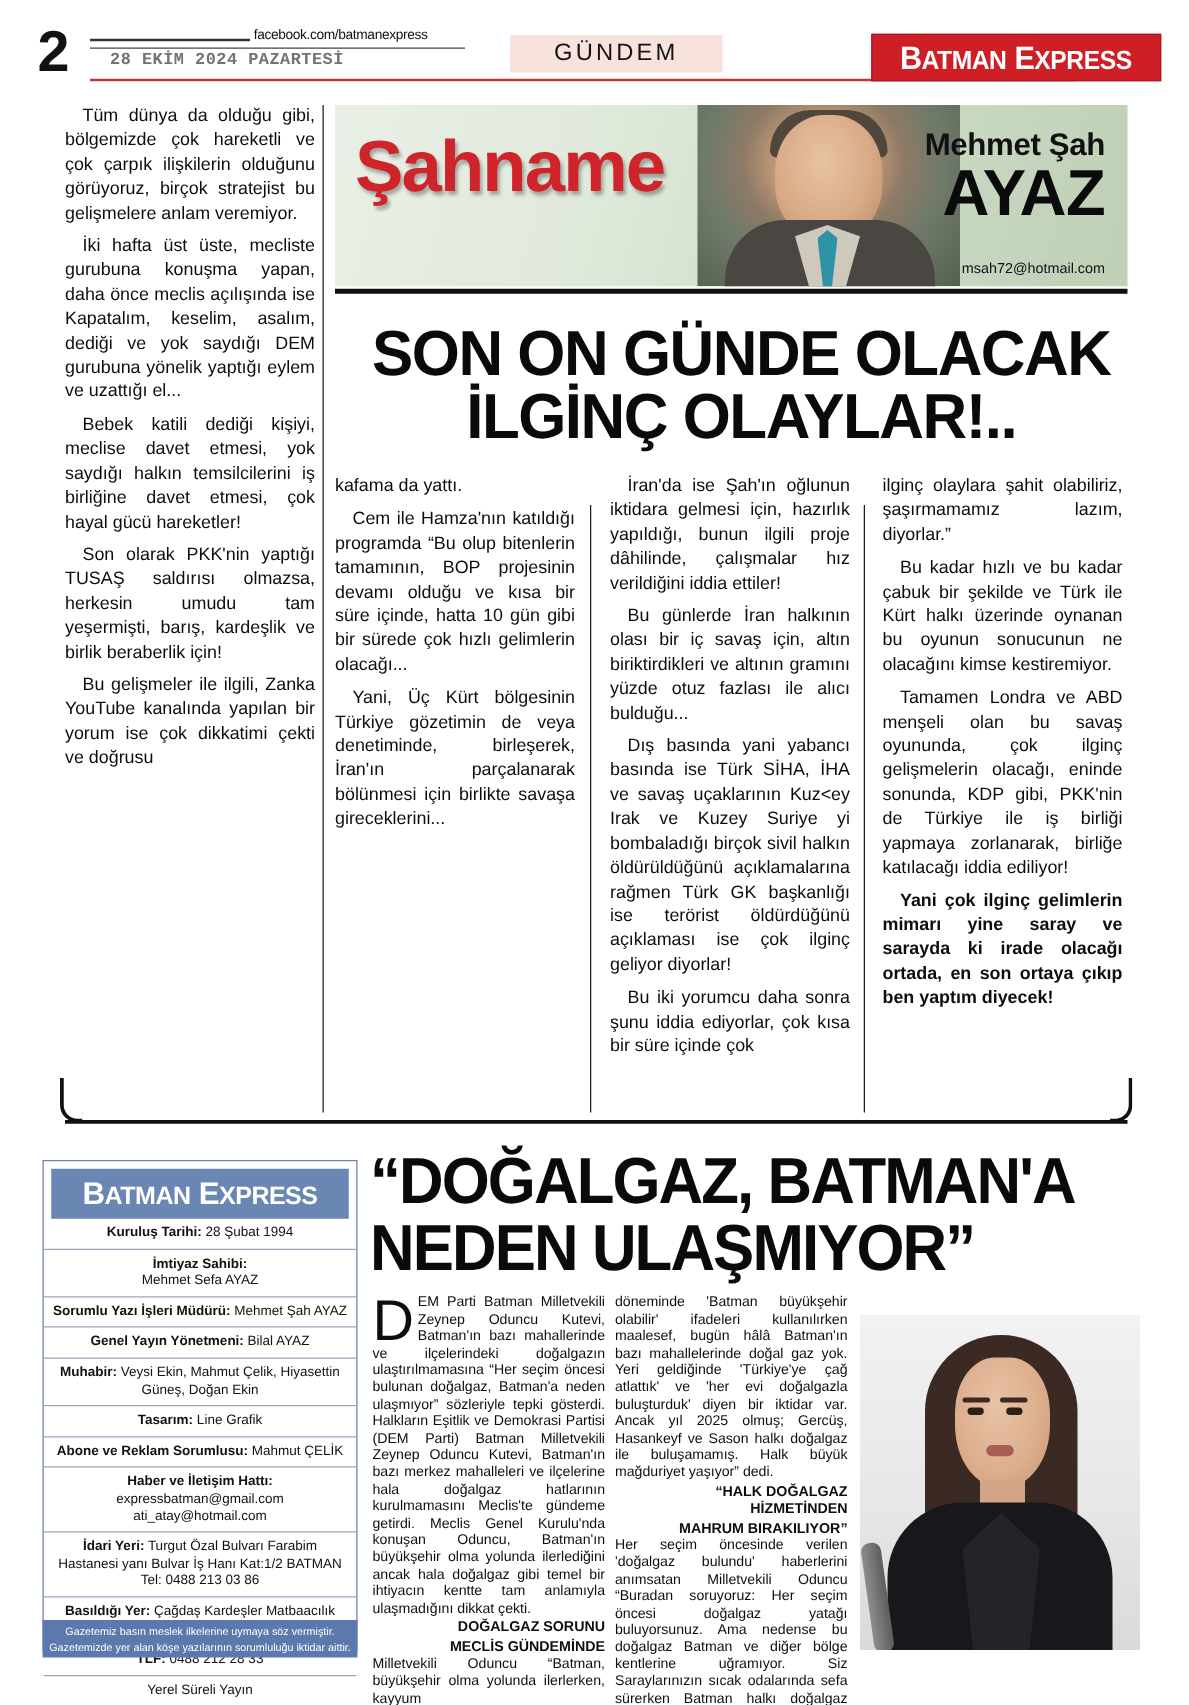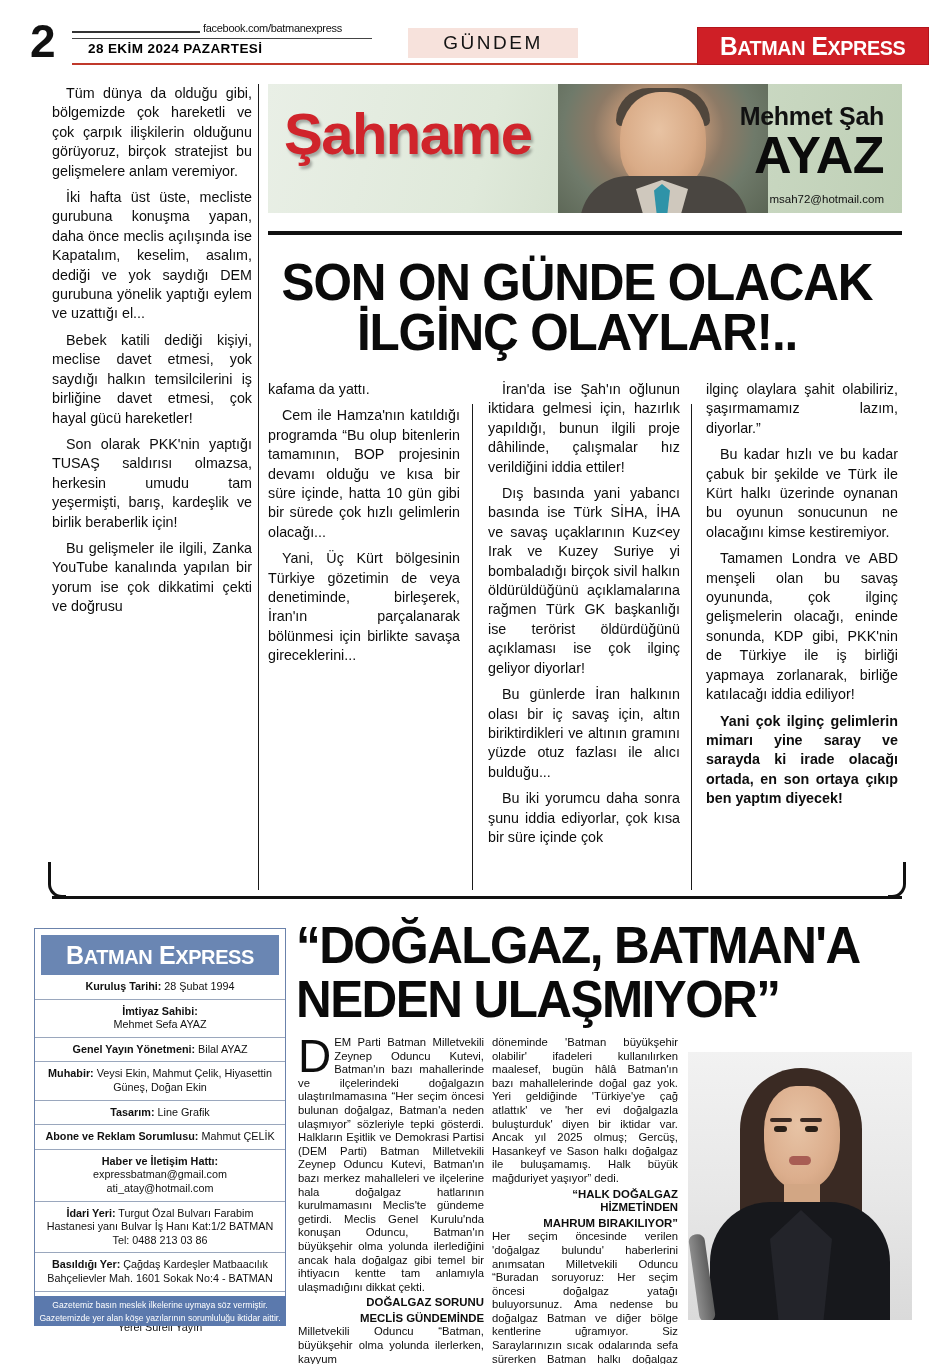--- a/index.html
+++ b/index.html
@@ -22,22 +22,22 @@
   .hdr-rule-top {
     position:absolute; left:72px; top:31px; width:128px; height:2px; background:#333;
   }
   .hdr-fb {
     position:absolute; left:203px; top:22px;
     font-size:11px; color:#111; letter-spacing:-0.3px;
     font-family:"Liberation Sans", sans-serif;
   }
   .hdr-date {
     position:absolute; left:88px; top:41px;
-    font-size:13.5px; font-weight:bold; color:#000000;
-    letter-spacing:0.4px; font-family:Liberation Sans, sans-serif;
+    font-size:13.5px; font-weight:bold; color:#737373;
+    letter-spacing:0.4px; font-family:Liberation Mono, monospace;
   }
   .hdr-rule-mid {
     position:absolute; left:72px; top:38px; width:300px; height:1px; background:#444;
   }
   .hdr-redline {
     position:absolute; left:72px; top:63px; width:790px; height:2px; background:#c0392b;
   }
   .section-tag {
     position:absolute; left:408px; top:28px; width:170px; height:30px;
     background:#f7e2dc; display:flex; align-items:center; justify-content:center;
@@ -68,21 +68,21 @@
     text-align:justify; text-indent:14px; margin-bottom:7px;
     hyphens:auto; -webkit-hyphens:auto;
   }
   .colp.b { font-weight:bold; }
   .col1-divider {
     position:absolute; left:258px; top:84px; width:1px; height:806px; background:#1a1a1a;
   }
 
   
   .author-banner {
-    position:absolute; left:268px; top:84px; width:634px; height:129px;
+    position:absolute; left:268px; top:84px; width:634px; height:145px;
     background: linear-gradient(105deg,#e9efe6 0%, #dfe9da 35%, #cfdcc8 60%, #bfd0b6 100%);
     overflow:hidden;
   }
   .ab-photo {
     position:absolute; left:290px; top:0px; width:210px; height:145px;
     background: radial-gradient(ellipse at 48% 32%, #d9b79a 0%, #c59a79 24%, #8d7a66 42%, #6f7a6a 62%, #56604f 100%);
   }
   .ab-photo .head {
     position:absolute; left:62px; top:8px; width:86px; height:100px; border-radius:46% 46% 44% 44%;
     background: radial-gradient(ellipse at 45% 38%, #e8c3a3 0%, #d9ab87 55%, #b78a67 100%);
@@ -123,21 +123,21 @@
   .ab-mail {
     position:absolute; right:18px; bottom:8px;
     font-size:11.5px; color:#111;
     font-family:"Liberation Sans", sans-serif;
   }
   .ab-rule {
     position:absolute; left:268px; top:231px; width:634px; height:4px; background:#111;
   }
 
   .main-headline {
-    position:absolute; left:260px; top:258px; width:634px;
+    position:absolute; left:276px; top:258px; width:634px;
     text-align:center;
   }
   .main-headline .l {
     display:block;
     font-family:"Liberation Sans", sans-serif;
     font-weight:bold; font-size:51px; line-height:50px;
     letter-spacing:-1.2px; color:#0a0a0a;
     transform: scaleX(0.97); transform-origin:center;
   }
 
@@ -318,22 +318,22 @@
     <span class="l">İLGİNÇ OLAYLAR!..</span>
   </div>
 
   <div class="ta-col ta-c2" id="c2">
       <p class="colp" style="text-indent: 0px;">kafama da yattı.</p>
       <p class="colp">Cem ile Hamza'nın katıldığı programda “Bu olup bitenlerin tamamının, BOP projesinin devamı olduğu ve kısa bir süre içinde, hatta 10 gün gibi bir sürede çok hızlı gelimlerin olacağı...</p>
       <p class="colp">Yani, Üç Kürt bölgesinin Türkiye gözetimin de veya denetiminde, birleşerek, İran'ın parçalanarak bölünmesi için birlikte savaşa gireceklerini...</p>
     </div>
   <div class="ta-col ta-c3" id="c3">
       <p class="colp">İran'da ise Şah'ın oğlunun iktidara gelmesi için, hazırlık yapıldığı, bunun ilgili proje dâhilinde, çalışmalar hız verildiğini iddia ettiler!</p>
+      <p class="colp">Bu günlerde İran halkının olası bir iç savaş için, altın biriktirdikleri ve altının gramını yüzde otuz fazlası ile alıcı bulduğu...</p>
       <p class="colp">Dış basında yani yabancı basında ise Türk SİHA, İHA ve savaş uçaklarının Kuz&lt;ey Irak ve Kuzey Suriye yi bombaladığı birçok sivil halkın öldürüldüğünü açıklamalarına rağmen Türk GK başkanlığı ise terörist öldürdüğünü açıklaması ise çok ilginç geliyor diyorlar!</p>
-      <p class="colp">Bu günlerde İran halkının olası bir iç savaş için, altın biriktirdikleri ve altının gramını yüzde otuz fazlası ile alıcı bulduğu...</p>
       <p class="colp">Bu iki yorumcu daha sonra şunu iddia ediyorlar, çok kısa bir süre içinde çok</p>
     </div>
   <div class="ta-col ta-c4" id="c4">
       <p class="colp" style="text-indent: 0px;">ilginç olaylara şahit olabiliriz, şaşırmamamız lazım, diyorlar.”</p>
       <p class="colp">Bu kadar hızlı ve bu kadar çabuk bir şekilde ve Türk ile Kürt halkı üzerinde oynanan bu oyunun sonucunun ne olacağını kimse kestiremiyor.</p>
       <p class="colp">Tamamen Londra ve ABD menşeli olan bu savaş oyununda, çok ilginç gelişmelerin olacağı, eninde sonunda, KDP gibi, PKK'nin de Türkiye ile iş birliği yapmaya zorlanarak, birliğe katılacağı iddia ediliyor!</p>
       <p class="colp b">Yani çok ilginç gelimlerin mimarı yine saray ve sarayda ki irade olacağı ortada, en son ortaya çıkıp ben yaptım diyecek!</p>
     </div>
   <div class="vline vl2"></div>
   <div class="vline vl3"></div>
@@ -342,20 +342,21 @@
   <div class="tb-corner-l"></div>
   <div class="tb-corner-r"></div>
 
   <div class="mast">
     <div class="mast-logo">
       <span>B<span class="sm">ATMAN</span> E<span class="sm">XPRESS</span></span>
     </div>
     <div id="mast-rows">
         <div class="mrow"><b>Kuruluş Tarihi:</b><span> 28 Şubat 1994</span></div>
         <div class="mrow"><b>İmtiyaz Sahibi:</b><br><div>Mehmet Sefa AYAZ</div></div>
+        <div class="mrow"><b>Sorumlu Yazı İşleri Müdürü:</b><span> Mehmet Şah AYAZ</span></div>
         <div class="mrow"><b>Genel Yayın Yönetmeni:</b><span> Bilal AYAZ</span></div>
         <div class="mrow"><b>Muhabir:</b><span> Veysi Ekin, Mahmut Çelik, Hiyasettin Güneş, Doğan Ekin</span></div>
         <div class="mrow"><b>Tasarım:</b><span> Line Grafik</span></div>
         <div class="mrow"><b>Abone ve Reklam Sorumlusu:</b><span> Mahmut ÇELİK</span></div>
         <div class="mrow"><b>Haber ve İletişim Hattı:</b><br><div>expressbatman@gmail.com</div><div>ati_atay@hotmail.com</div></div>
         <div class="mrow"><b>İdari Yeri:</b><span> Turgut Özal Bulvarı Farabim Hastanesi yanı Bulvar İş Hanı Kat:1/2 BATMAN Tel: 0488 213 03 86</span></div>
         <div class="mrow"><b>Basıldığı Yer:</b><span> Çağdaş Kardeşler Matbaacılık Bahçelievler Mah. 1601 Sokak No:4  -  BATMAN</span></div>
         <div class="mrow"><b>TLF:</b><span> 0488 212 28 33</span></div>
         <div class="mrow">
           <div>Yerel Süreli Yayın</div>

